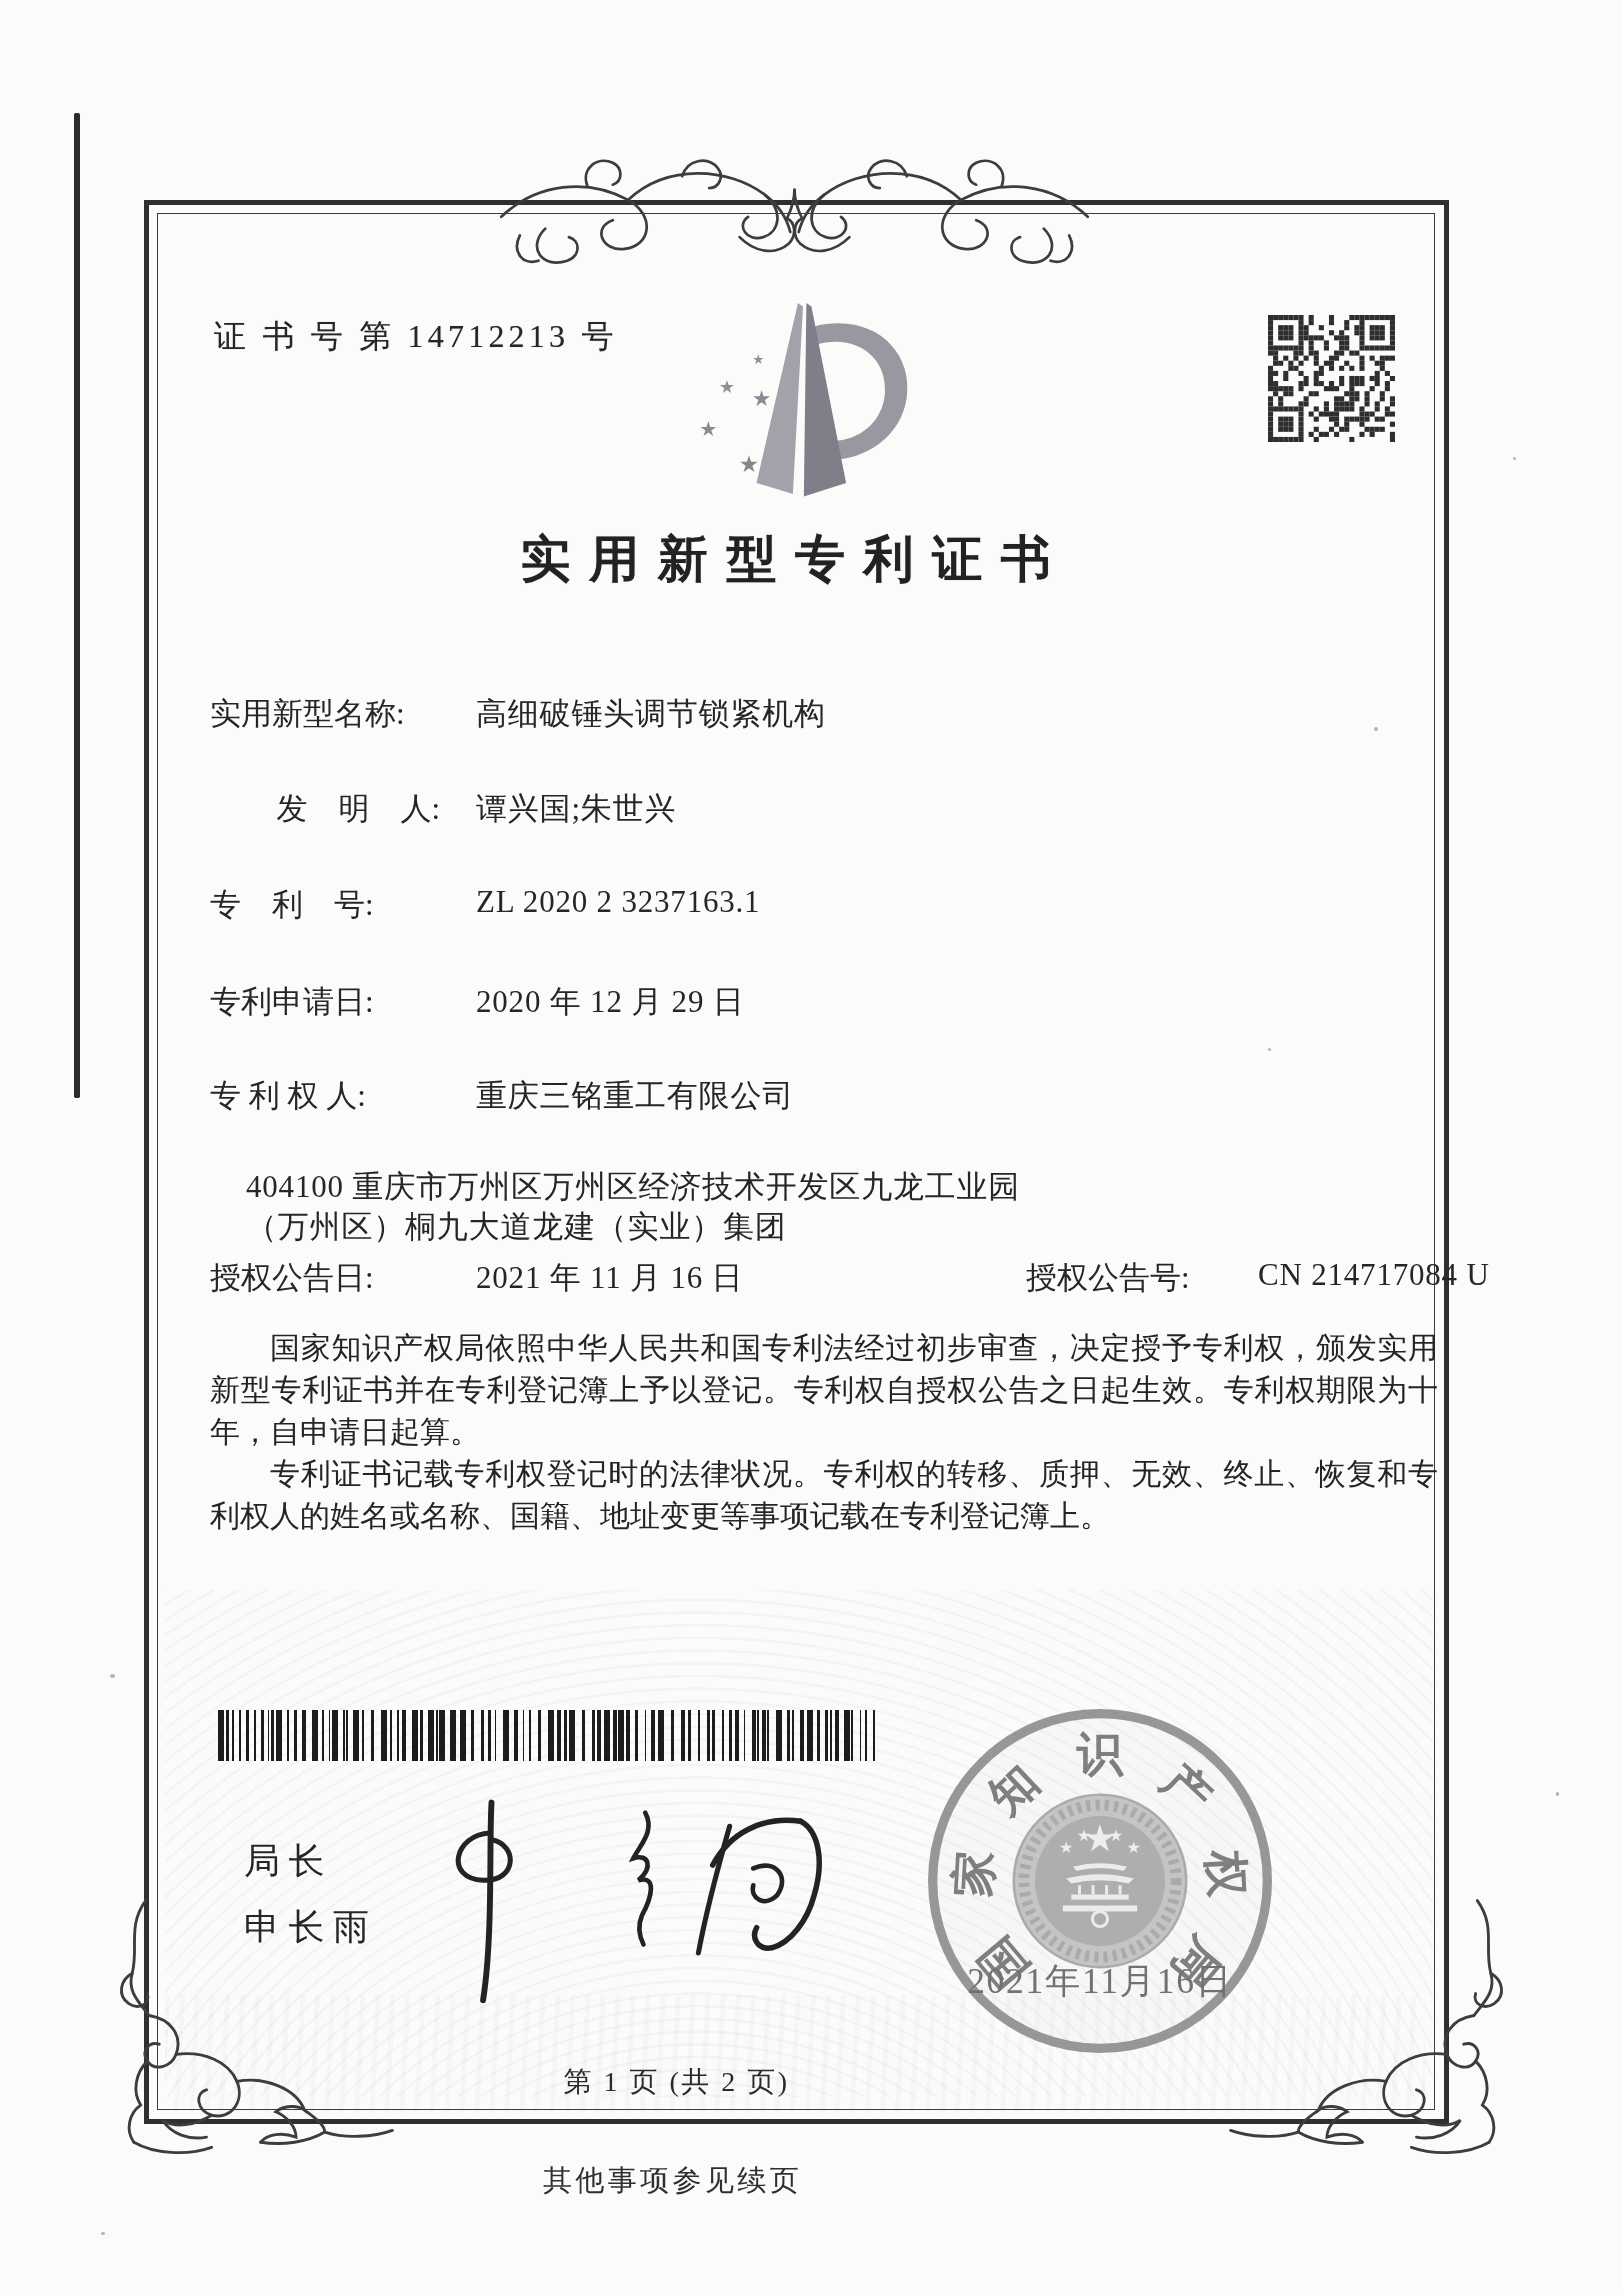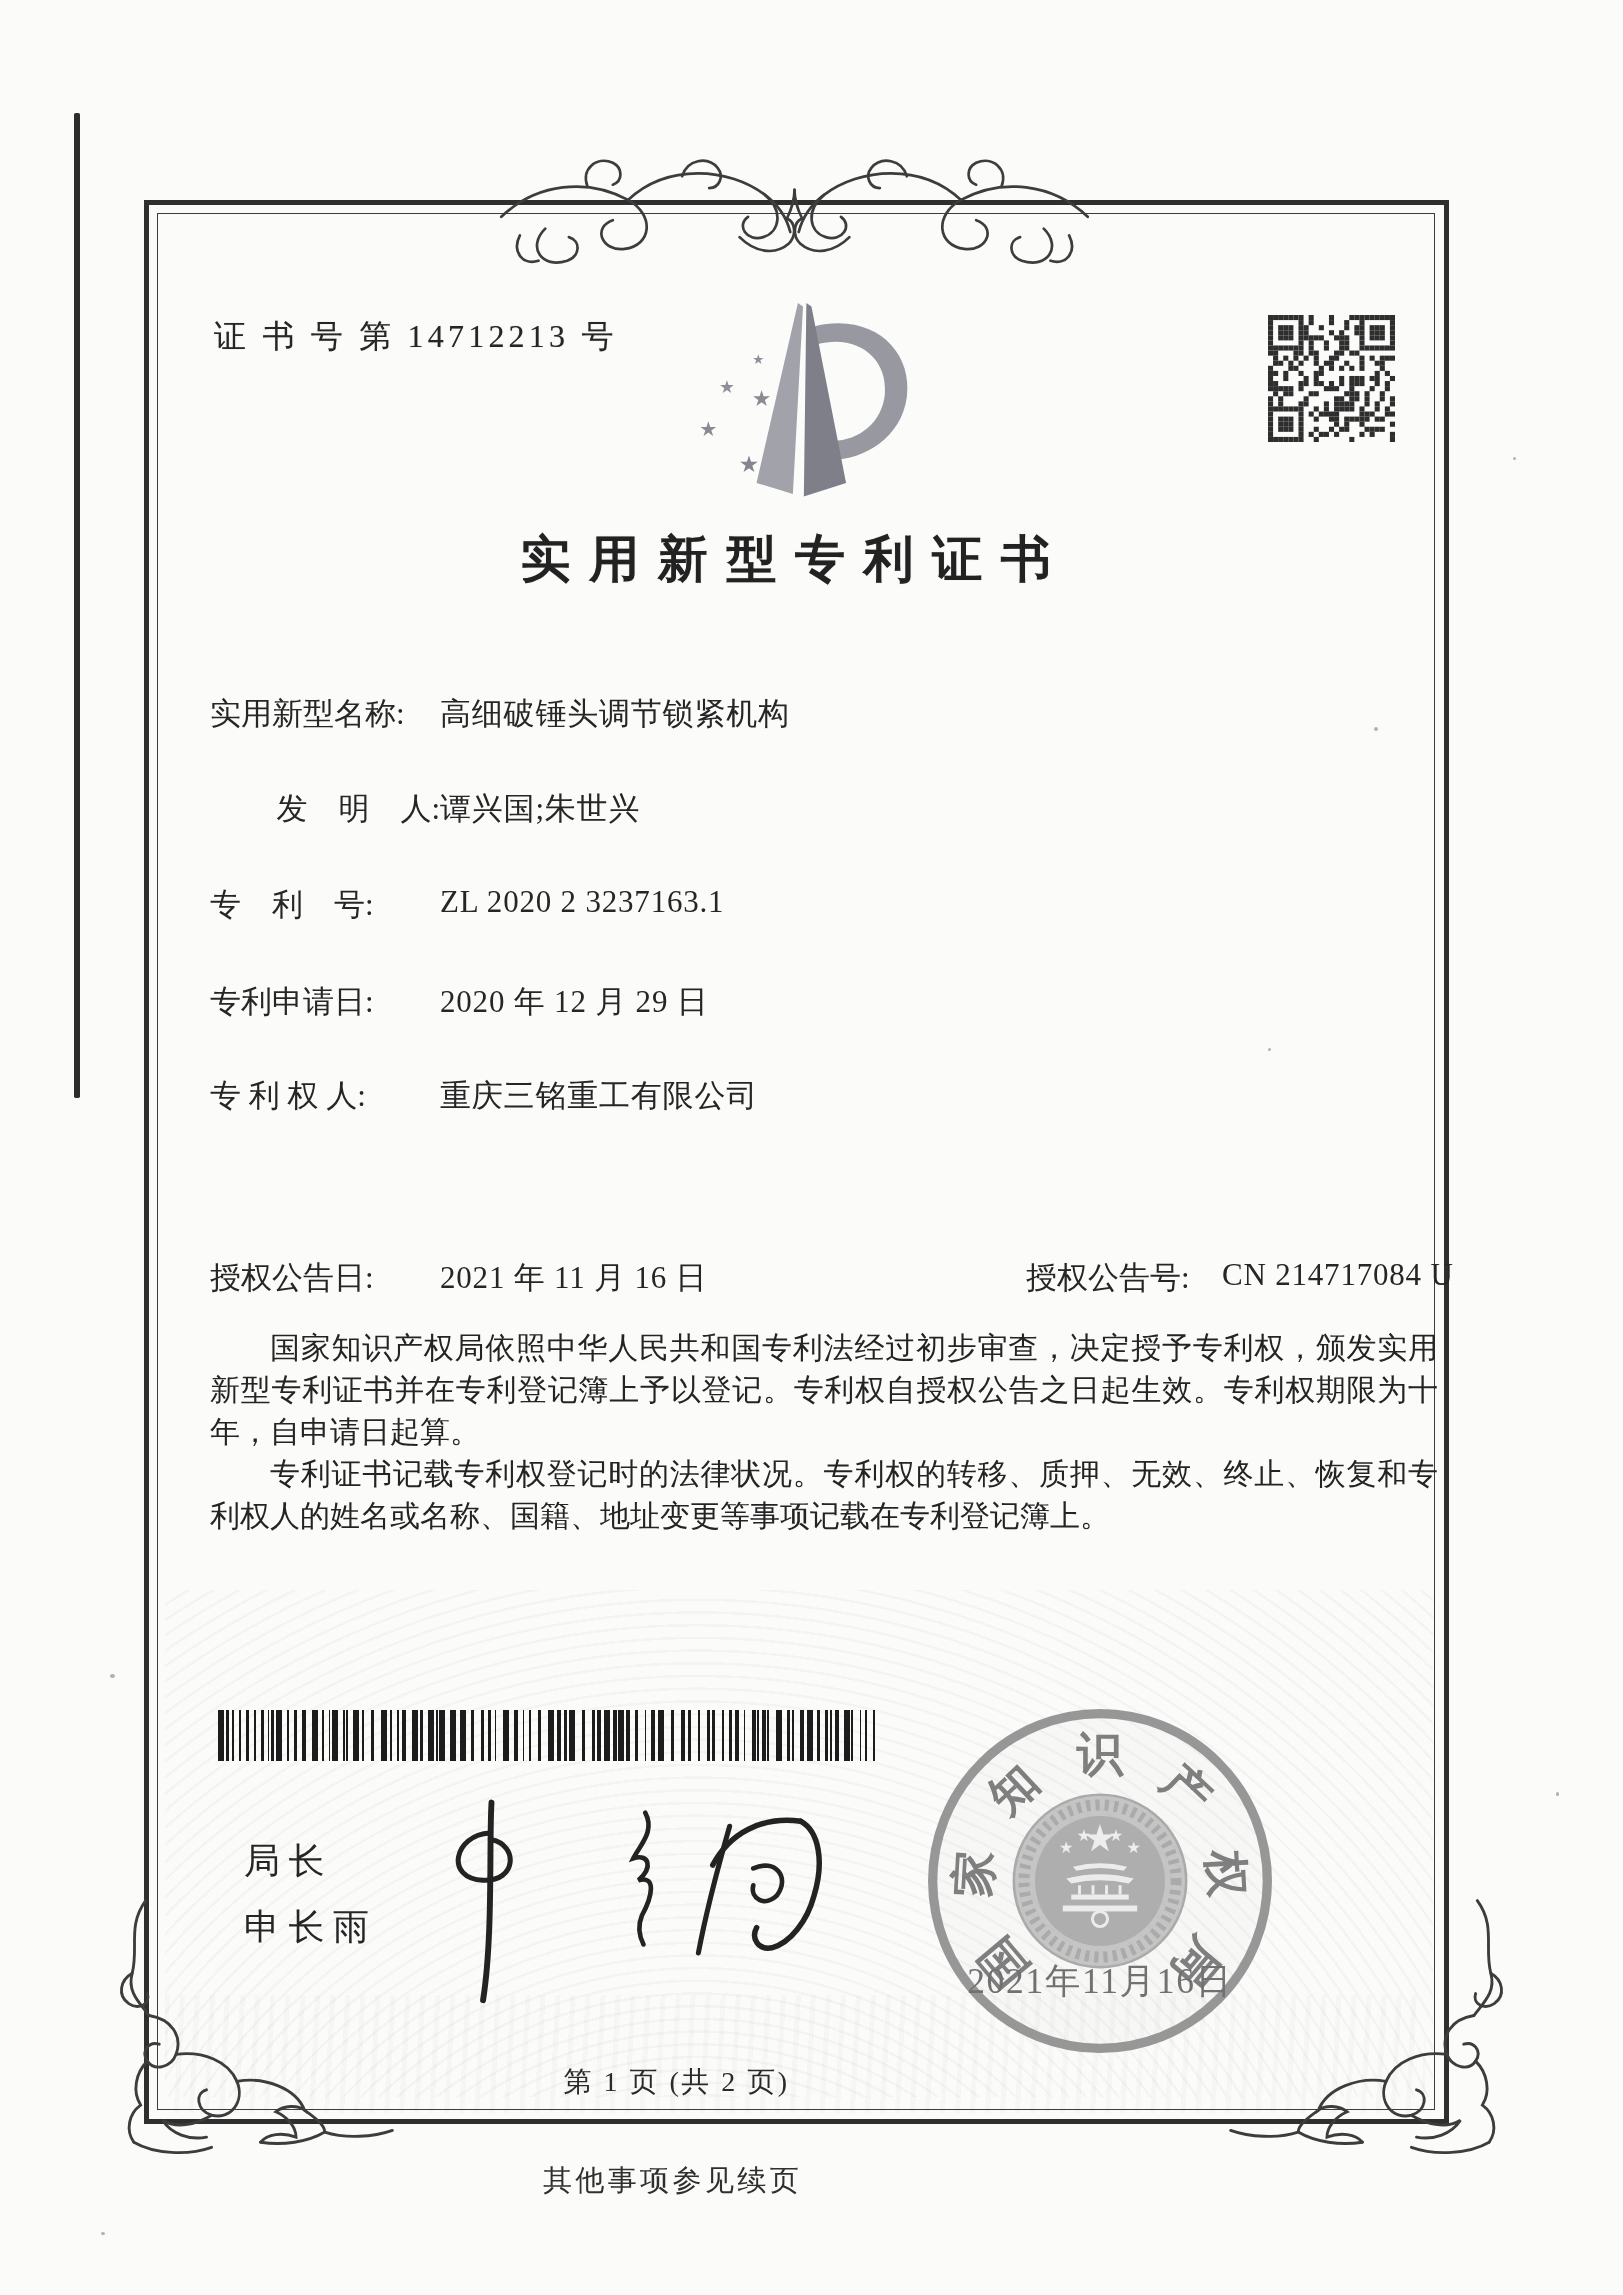--- a/index.html
+++ b/index.html
@@ -36,21 +36,21 @@
   .qr{left:1268px;top:315px;width:127px;height:127px;}
   .logo{left:676px;top:298px;width:254px;height:228px;}
   .doc-title{
     left:178px;top:526px;width:1234px;text-align:center;
     font-size:50px;font-weight:bold;letter-spacing:18.6px;color:#222;
     font-family:"Liberation Serif","DejaVu Serif",serif;
   }
   
   .field-row{left:210px;width:1234px;font-size:31px;color:#262626;display:flex;}
   .field-label{flex:0 0 230px;white-space:pre;}
-  .field-value{white-space:pre;letter-spacing:0.8px;}
+  .field-value{white-space:pre;letter-spacing:0.8px;margin-left:36px;}
   .addr-lines .field-value{display:block;line-height:40px;}
   .grant-no-pair{left:816px;position:absolute;top:0;display:flex;font-size:31px;}
   .grant-no-pair .field-label{flex:0 0 196px;}
   
   .body-text{
     left:210px;top:1329px;width:1228px;
     font-size:30px;line-height:42px;text-align:justify;color:#242424;
   }
   .body-text p{margin:0;text-indent:2em;font-family:Liberation Mono, monospace;}
   
@@ -458,20 +458,24 @@
 </div>
 <div class="abs field-row" style="top:981px;">
   <span class="field-label">专利申请日:</span>
   <span class="field-value">2020 年 12 月 29 日</span>
 </div>
 <div class="abs field-row" style="top:1075px;">
   <span class="field-label">专 利 权 人:</span>
   <span class="field-value">重庆三铭重工有限公司</span>
 </div>
 <div class="abs field-row addr-lines" style="top:1167px;">
+  <span>
+    <span class="field-value">404100 重庆市万州区万州区经济技术开发区九龙工业园</span>
+    <span class="field-value">（万州区）桐九大道龙建（实业）集团</span>
+  </span>
 </div>
 <div class="abs field-row" style="top:1257px;">
   <span class="field-label">授权公告日:</span>
   <span class="field-value">2021 年 11 月 16 日</span>
   <span class="grant-no-pair">
     <span class="field-label">授权公告号:</span>
     <span class="field-value">CN 214717084 U</span>
   </span>
 </div>
 

